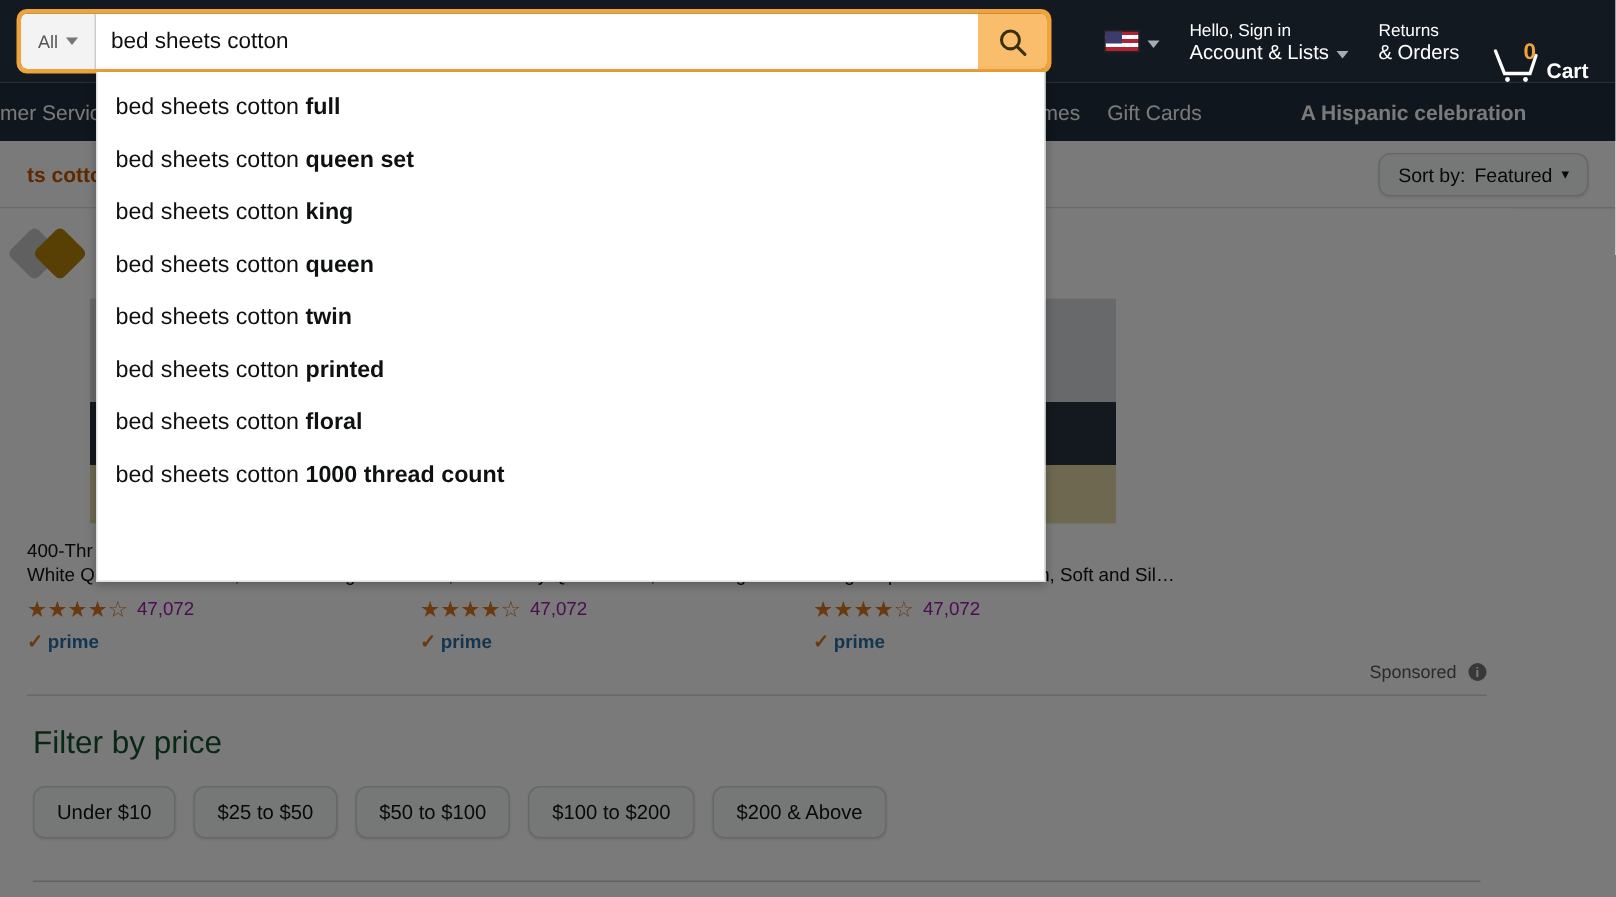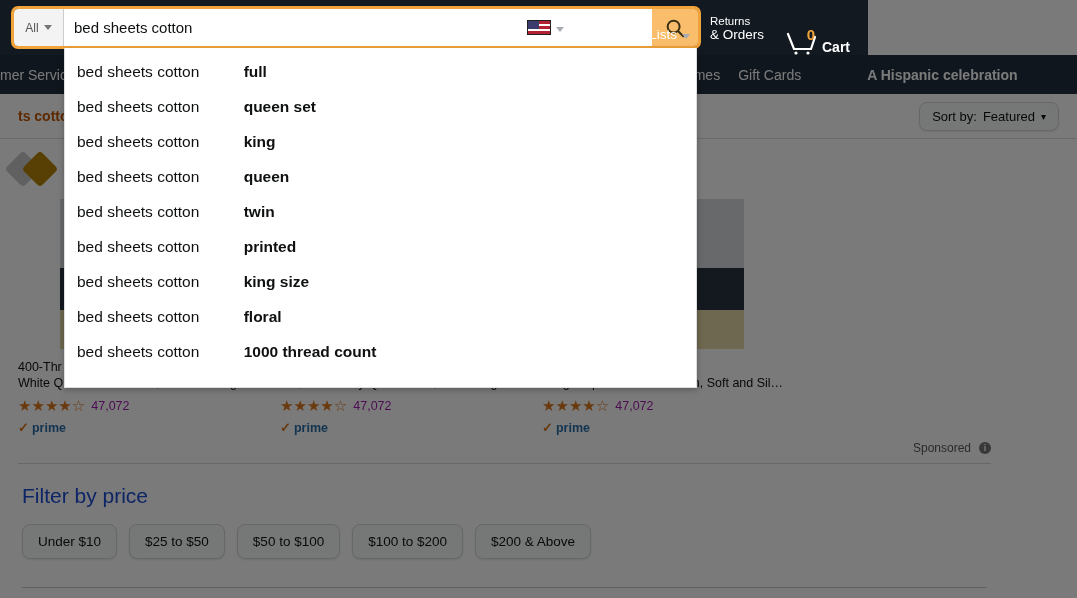--- a/index.html
+++ b/index.html
@@ -63,35 +63,35 @@
   .p-count { font-size: 12.5px; color: #a21caf; }
   .p-prime { display: flex; align-items: center; gap: 3px; margin-top: 5px; font-size: 12.5px; }
   .prime-check { color: #de7921; font-weight: bold; font-size: 13px; }
   .prime-word { color: #2b6fa8; font-weight: bold; }
 
   .sponsored-label { text-align: right; padding: 6px 18px 0 0; font-size: 12px; color: #565959; display: flex; align-items: center; justify-content: flex-end; gap: 8px; }
   .info-dot { display: inline-block; width: 12px; height: 12px; border-radius: 50%; background: #767676; color: #fff; font-size: 9px; line-height: 12px; text-align: center; font-weight: bold; }
 
   .hr { height: 1px; background: #d5d9d9; margin: 8px 18px 0 18px; }
 
-  .filter-title { font-size: 21px; color: #1d4ed8; font-weight: 400; padding: 20px 18px 0 22px; }
+  .filter-title { font-size: 21px; color: #14532d; font-weight: 400; padding: 20px 18px 0 22px; }
   .pill-row { display: flex; gap: 12px; padding: 16px 18px 0 22px; }
   .pill {
     border: 1px solid #d5d9d9; border-radius: 8px; background: #f7f8f8;
     font-size: 13.5px; color: #0f1111; padding: 9px 15px;
     box-shadow: 0 1px 2px rgba(15,17,17,.10);
   }
   .hr2 { height: 1px; background: #c7cbcb; margin: 28px 22px 0 22px; }
 
   
   .dim { position: absolute; inset: 0; background: rgba(0,0,0,.52); z-index: 40; }
 
   
   .searchbar {
-    position: absolute; left: 0; top: 0; width: 868px; height: 55px;
+    position: absolute; left: 0; top: 0; width: 1077px; height: 55px;
     background: #131921; z-index: 60;
     display: flex; align-items: center;
   }
   .search-wrap {
     position: absolute; left: 14px; top: 9px; width: 684px; height: 37px;
     display: flex; border-radius: 4px; overflow: hidden;
     outline: 3px solid #f0a33a; outline-offset: 0px;
     box-shadow: 0 0 0 1px #f0a33a;
   }
   .search-cat {
@@ -129,21 +129,21 @@
     position: absolute; left: 64px; top: 48px; width: 633px; height: 340px;
     background: #fff; z-index: 70;
     border: 1px solid #ddd; border-top: none;
     box-shadow: 0 2px 6px rgba(0,0,0,.25);
     padding: 6px 0 0 0;
   }
   .sg-item {
     padding: 9px 0 9px 12px; font-size: 15.5px; color: #0f1111; cursor: pointer;
     line-height: 17px; white-space: nowrap;
   }
-  .sg-item b { font-weight: bold; margin-left: 40px; }
+  .sg-item b { font-weight: bold; }
 </style>
 </head>
 <body>
 
 <div id="root">
 
   <div class="page">
 
     <div class="navbar">
       <span class="nav-link" style="margin-left:0;padding-left:0">mer Servic</span>
@@ -322,23 +322,20 @@
     <div class="sg-item">
       <span>bed sheets cotton </span><b>queen</b>
     </div>
     <div class="sg-item">
       <span>bed sheets cotton </span><b>twin</b>
     </div>
     <div class="sg-item">
       <span>bed sheets cotton </span><b>printed</b>
     </div>
     <div class="sg-item">
-      <span>bed sheets cotton </span><b>king size</b>
-    </div>
-    <div class="sg-item">
       <span>bed sheets cotton </span><b>floral</b>
     </div>
     <div class="sg-item">
       <span>bed sheets cotton </span><b>1000 thread count</b>
     </div>
   </div>
 
 </div>
 
 </body></html>

